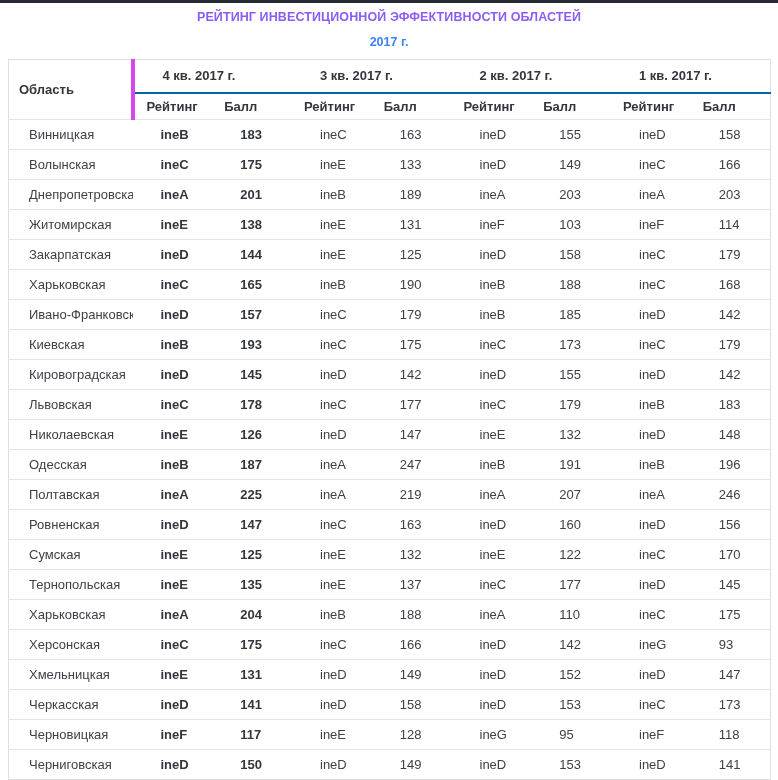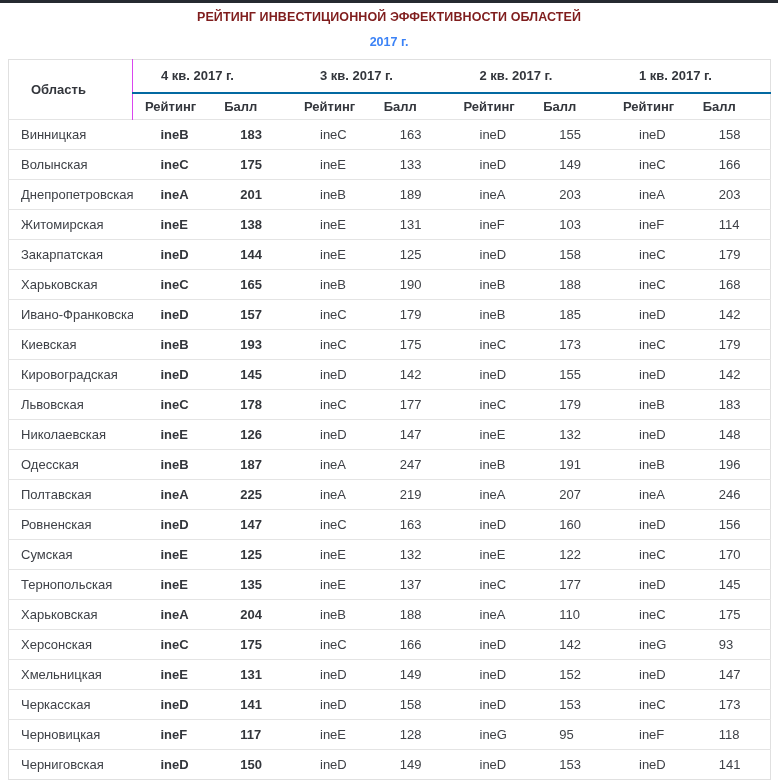--- a/index.html
+++ b/index.html
@@ -12,21 +12,21 @@
   }
   .top-bar {
     width: 778px; height: 3px;
     background: #262a31;
   }
   .page-title {
     margin-top: 7px;
     text-align: center;
     font-size: 12.5px;
     font-weight: bold;
-    color: #7f1d1d;
+    color: #8b5cf6;
     letter-spacing: 0.1px;
   }
   .page-subtitle {
     margin-top: 11px;
     text-align: center;
     font-size: 12.5px;
     font-weight: bold;
     color: #3b82f6;
   }
   table.rating {
@@ -42,38 +42,38 @@
     font-size: 13px;
     vertical-align: middle;
     white-space: nowrap;
     overflow: hidden;
   }
   thead th {
     font-weight: bold;
     color: #33363c;
   }
   th.region-h {
-    padding-left: 22px;
-    border-right: 1px solid #d946ef;
+    padding-left: 10px;
+    border-right: 4px solid #d946ef;
   }
   th.quarter {
     padding-left: 28px;
     height: 33px;
     border-bottom: 2px solid #0369a1;
   }
   th.sub {
     padding-left: 12px;
     height: 27px;
   }
   tbody td {
     height: 30px;
     border-top: 1px solid #e4e4e4;
     color: #3e4147;
   }
-  tbody td.region { padding-left: 12px; margin-left: 22px; }
+  tbody td.region { padding-left: 20px; margin-left: 22px; }
   tbody td.data   { padding-left: 28px; }
   tbody td.q4     { font-weight: bold; color: #33363c; }
 </style>
 </head>
 <body>
 
 <div class="top-bar"></div>
 
 <div class="page-title">РЕЙТИНГ ИНВЕСТИЦИОННОЙ ЭФФЕКТИВНОСТИ ОБЛАСТЕЙ</div>
 <div class="page-subtitle">2017 г.</div>

